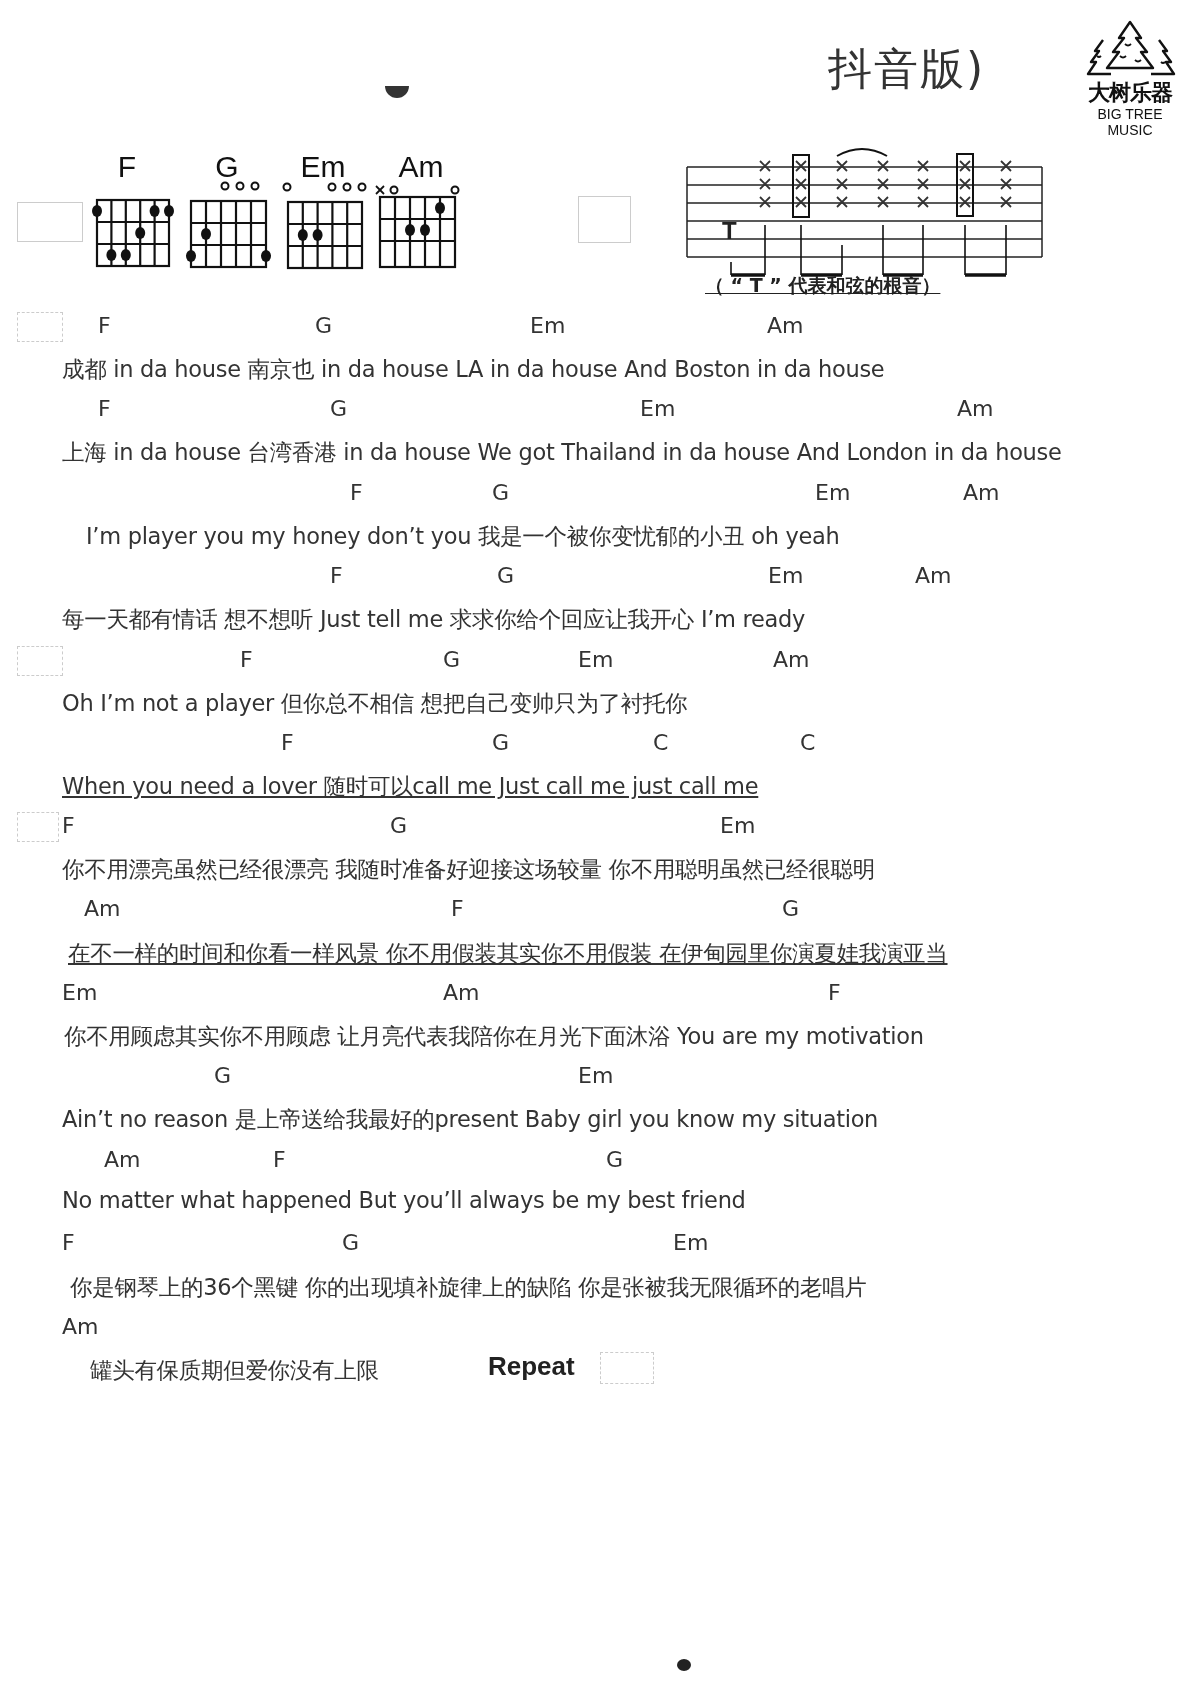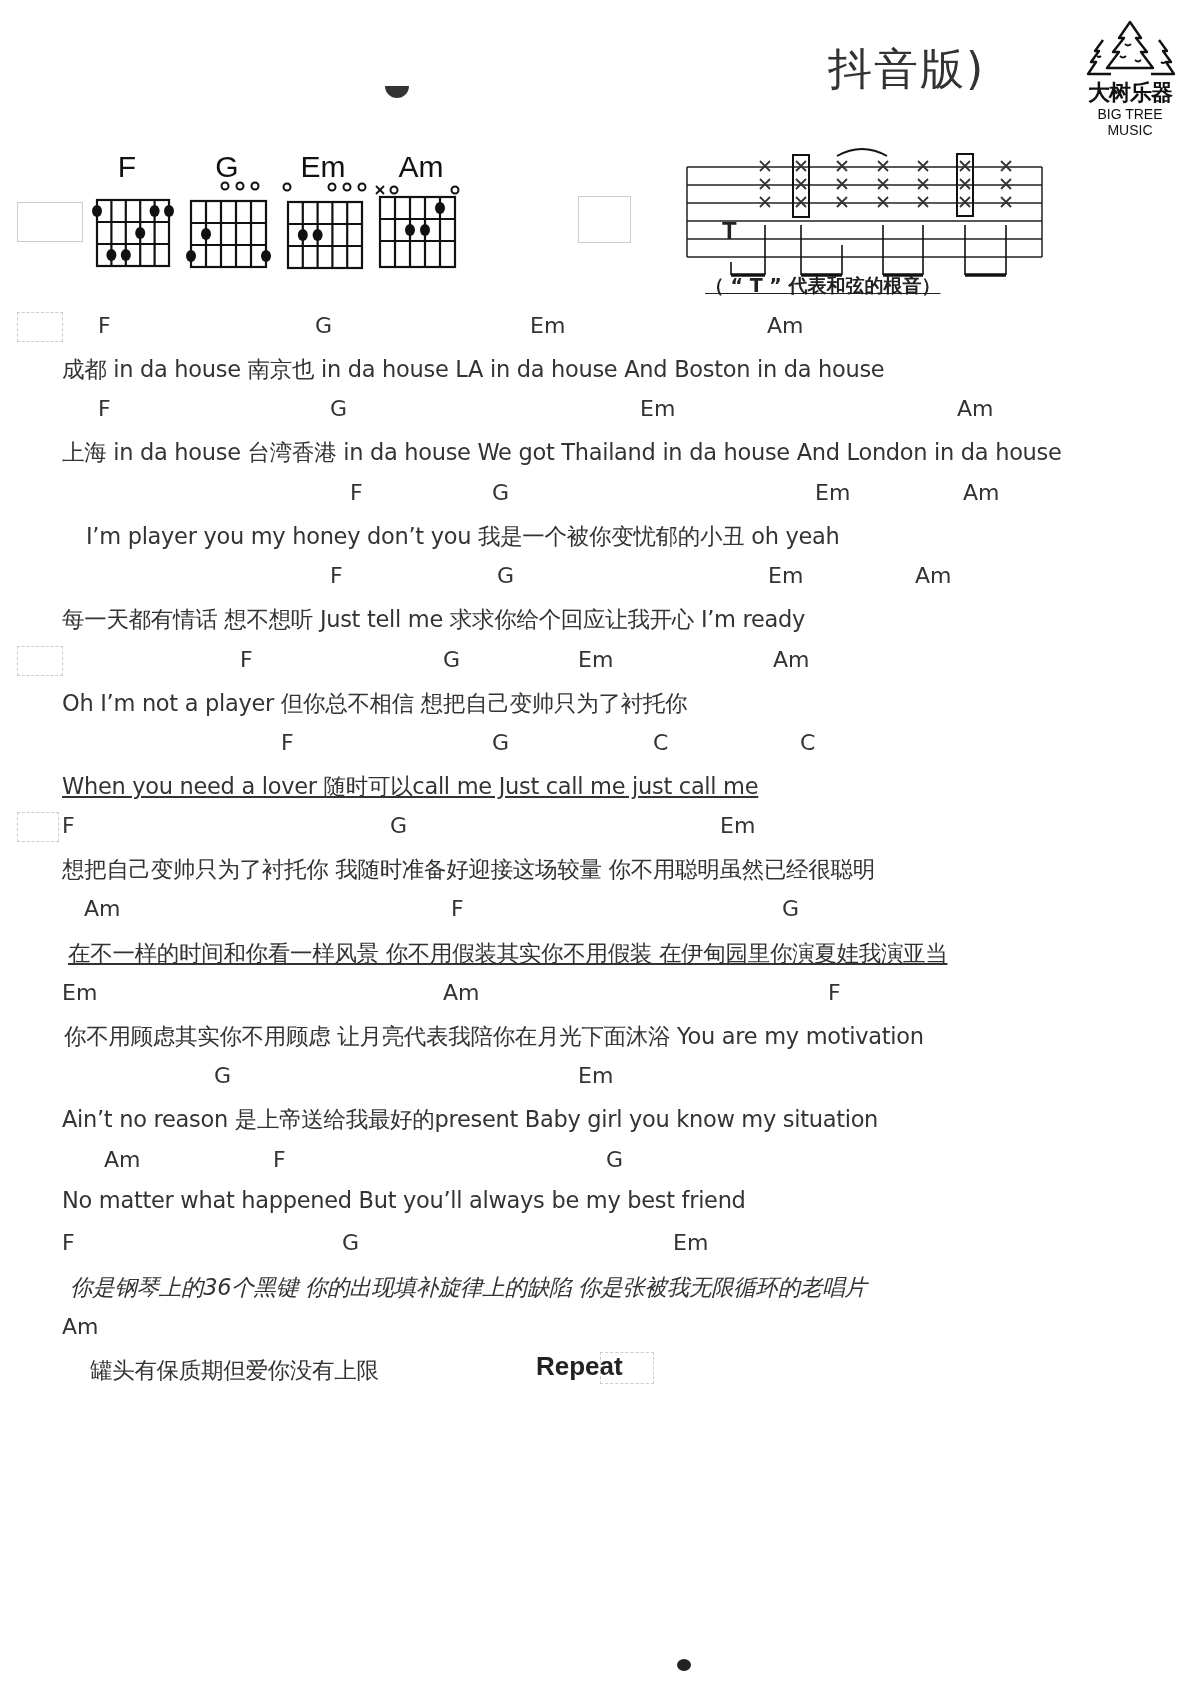--- a/index.html
+++ b/index.html
@@ -222,40 +222,40 @@
     <span class="chord" style="left: 773px; top: 647px;">Am</span>
     <span class="lyric" style="left: 62px; top: 688px;">Oh I’m not a player 但你总不相信  想把自己变帅只为了衬托你</span>
     <span class="chord" style="left: 281px; top: 730px;">F</span>
     <span class="chord" style="left: 492px; top: 730px;">G</span>
     <span class="chord" style="left: 653px; top: 730px;">C</span>
     <span class="chord" style="left: 800px; top: 730px;">C</span>
     <span class="lyric" style="left: 62px; top: 771px; text-decoration: underline;">When you need a lover 随时可以call me  Just call me just call me</span>
     <span class="chord" style="left: 62px; top: 813px;">F</span>
     <span class="chord" style="left: 390px; top: 813px;">G</span>
     <span class="chord" style="left: 720px; top: 813px;">Em</span>
-    <span class="lyric" style="left: 62px; top: 854px;">想把自己变帅只为了衬托你  我随时准备好迎接这场较量  你不用聪明虽然已经很聪明</span>
+    <span class="lyric" style="left: 62px; top: 854px;">你不用漂亮虽然已经很漂亮  我随时准备好迎接这场较量  你不用聪明虽然已经很聪明</span>
     <span class="chord" style="left: 84px; top: 896px;">Am</span>
     <span class="chord" style="left: 451px; top: 896px;">F</span>
     <span class="chord" style="left: 782px; top: 896px;">G</span>
     <span class="lyric" style="left: 68px; top: 938px; text-decoration: underline;">在不一样的时间和你看一样风景  你不用假装其实你不用假装  在伊甸园里你演夏娃我演亚当</span>
     <span class="chord" style="left: 62px; top: 980px;">Em</span>
     <span class="chord" style="left: 443px; top: 980px;">Am</span>
     <span class="chord" style="left: 828px; top: 980px;">F</span>
     <span class="lyric" style="left: 64px; top: 1021px;">你不用顾虑其实你不用顾虑  让月亮代表我陪你在月光下面沐浴  You are my motivation</span>
     <span class="chord" style="left: 214px; top: 1063px;">G</span>
     <span class="chord" style="left: 578px; top: 1063px;">Em</span>
     <span class="lyric" style="left: 62px; top: 1104px;">Ain’t no reason  是上帝送给我最好的present  Baby girl you know my situation</span>
     <span class="chord" style="left: 104px; top: 1147px;">Am</span>
     <span class="chord" style="left: 273px; top: 1147px;">F</span>
     <span class="chord" style="left: 606px; top: 1147px;">G</span>
     <span class="lyric" style="left: 62px; top: 1187px;">No matter what happened  But you’ll always be my best friend</span>
     <span class="chord" style="left: 62px; top: 1230px;">F</span>
     <span class="chord" style="left: 342px; top: 1230px;">G</span>
     <span class="chord" style="left: 673px; top: 1230px;">Em</span>
-    <span class="lyric" style="left: 70px; top: 1272px; font-style: italic;">你是钢琴上的36个黑键  你的出现填补旋律上的缺陷  你是张被我无限循环的老唱片</span>
+    <span class="lyric" style="left: 70px; top: 1272px;">你是钢琴上的36个黑键  你的出现填补旋律上的缺陷  你是张被我无限循环的老唱片</span>
     <span class="chord" style="left: 62px; top: 1314px;">Am</span>
     <span class="lyric" style="left: 90px; top: 1355px;">罐头有保质期但爱你没有上限</span>
   </div>
 
-<div class="repeat" style="left:488px;top:1351px;margin-left:48px;">Repeat</div>
+<div class="repeat" style="left:488px;top:1351px;">Repeat</div>
 <div class="abs stamp" style="left:600px;top:1352px;width:52px;height:30px;border-style:dashed;"></div>
 
 <div class="abs" style="left:677px;top:1659px;width:14px;height:12px;background:#222;border-radius:50%;"></div>
 
 </body></html>

